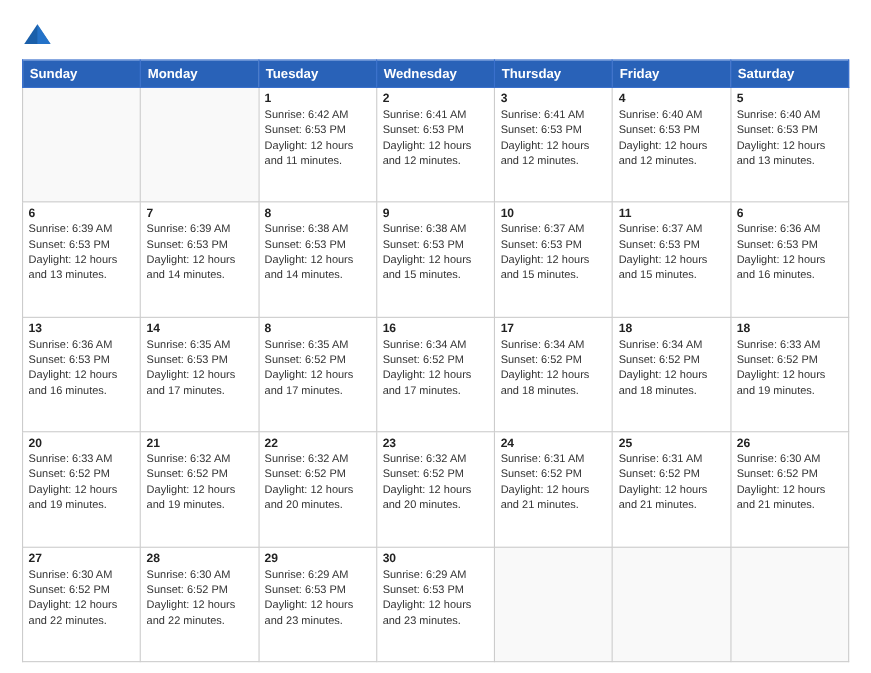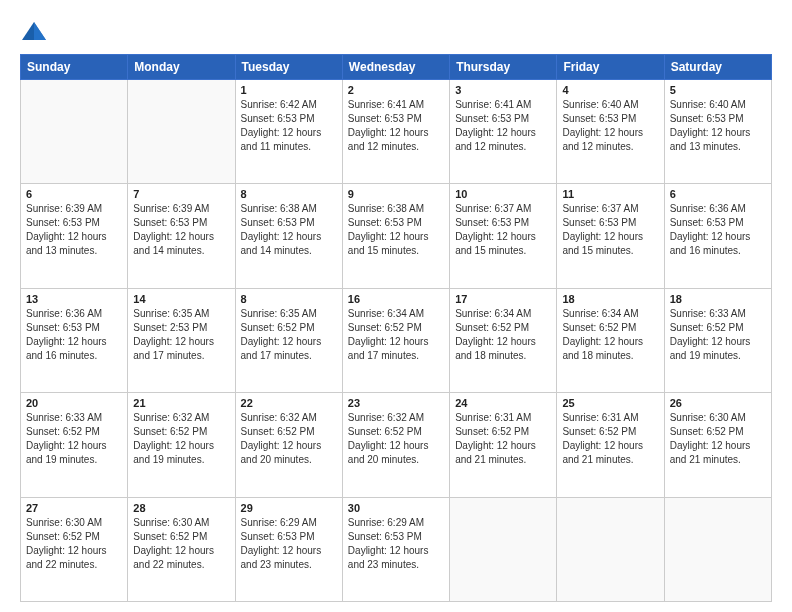--- a/index.html
+++ b/index.html
@@ -217,21 +217,21 @@
         <tr class="row-week">
           <td>
             <span class="day-num">13</span>
             <div class="day-info">Sunrise: 6:36 AM
 Sunset: 6:53 PM
 Daylight: 12 hours and 16 minutes.</div>
           </td>
           <td>
             <span class="day-num">14</span>
             <div class="day-info">Sunrise: 6:35 AM
-Sunset: 2:53 PM
+Sunset: 6:53 PM
 Daylight: 12 hours and 17 minutes.</div>
           </td>
           <td>
             <span class="day-num">8</span>
             <div class="day-info">Sunrise: 6:35 AM
 Sunset: 6:52 PM
 Daylight: 12 hours and 17 minutes.</div>
           </td>
           <td>
             <span class="day-num">16</span>

